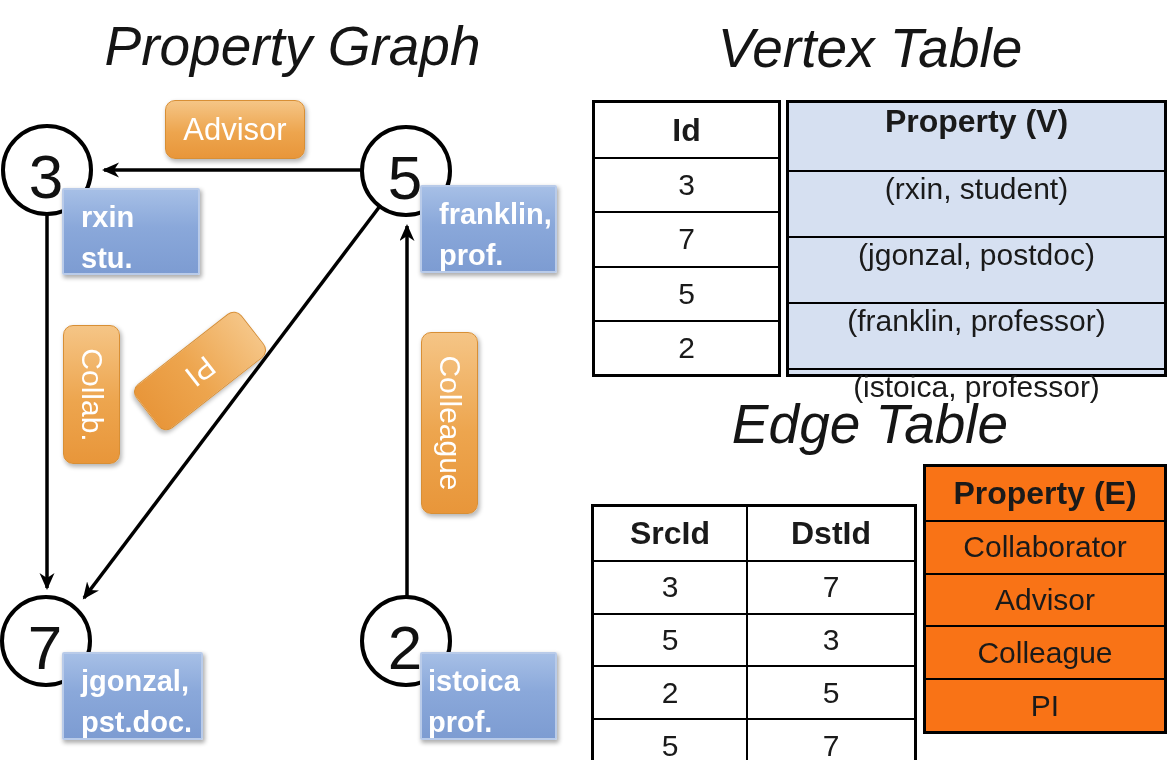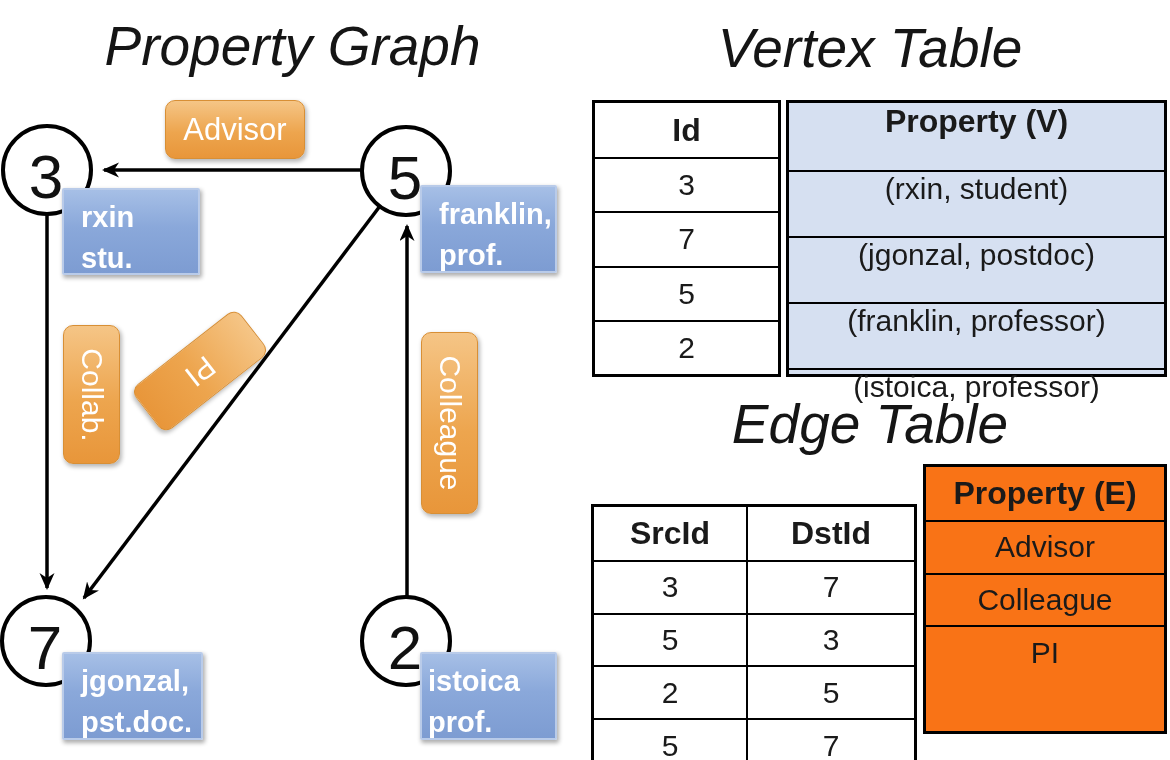--- a/index.html
+++ b/index.html
@@ -148,18 +148,19 @@
     <div class="cell rowline colline">7</div>
     <div class="cell rowline">5</div>
     <div class="cell rowline colline">3</div>
     <div class="cell rowline">2</div>
     <div class="cell rowline colline">5</div>
     <div class="cell rowline">5</div>
     <div class="cell rowline colline">7</div>
   </div>
   <div class="tbox" id="et-prop">
     <div class="cell th">Property (E)</div>
+    <div class="cell rowline">Collaborator</div>
     <div class="cell rowline">Advisor</div>
     <div class="cell rowline">Colleague</div>
     <div class="cell rowline">PI</div>
   </div>
 
 </div>
 
 </body></html>

